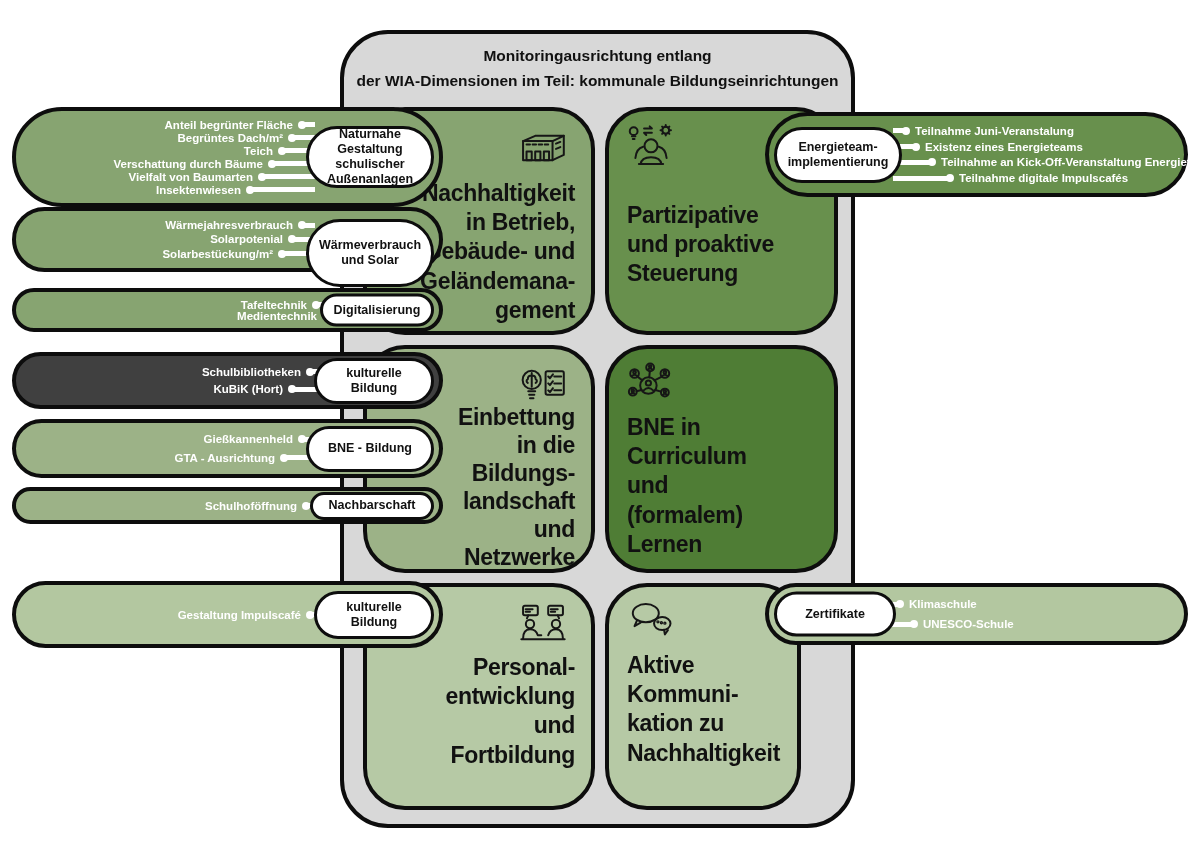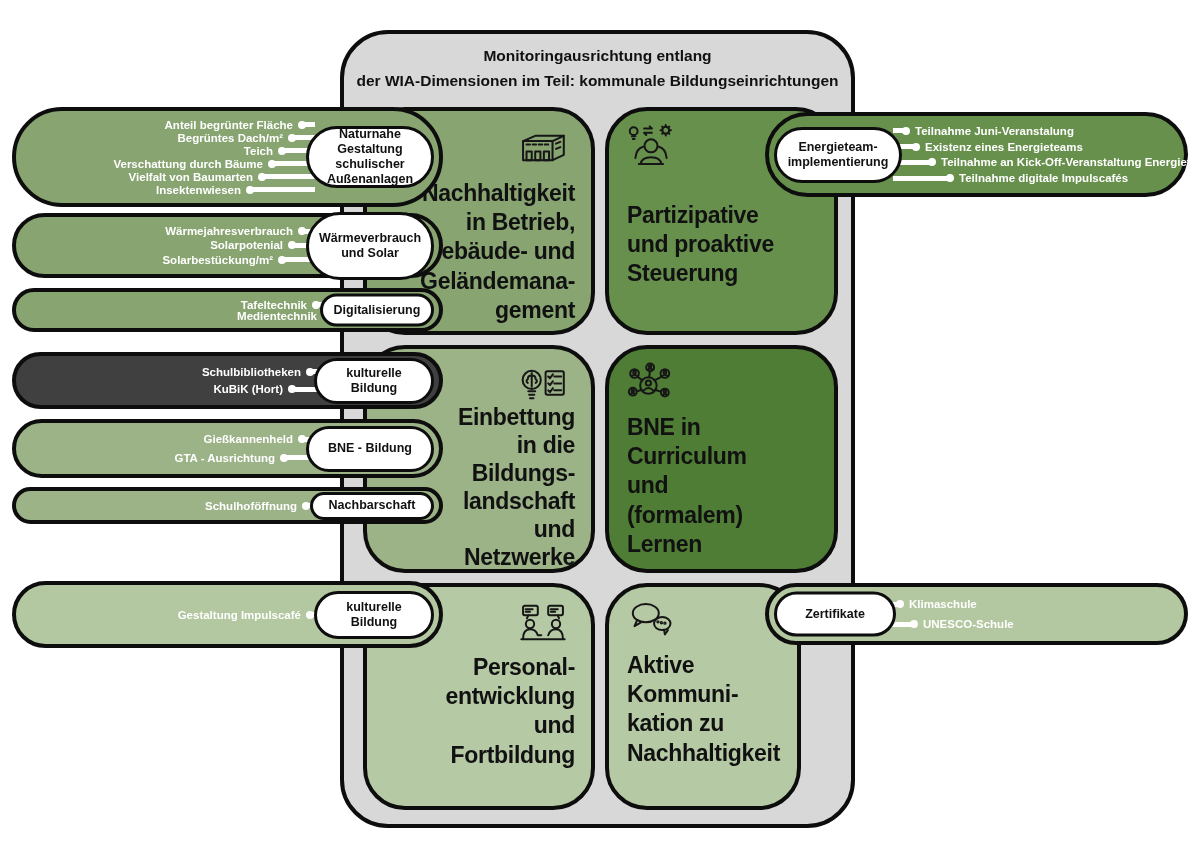--- a/index.html
+++ b/index.html
@@ -33,37 +33,37 @@
   .icon.tr{top:16px;right:22px;}
   .icon.tl{top:13px;left:16px;}
   .icon svg{width:100%;height:100%;stroke:#161616;fill:none;stroke-width:2.3;
             stroke-linecap:round;stroke-linejoin:round;}
 
   
   .group{position:absolute;border:4px solid #0d0d0d;border-radius:999px;z-index:3;}
   .group.left{left:12px;width:431px;}
   .group.right{left:765px;width:423px;}
   #g-0{top:107px;height:100px;}
-  #g-1{top:213px;height:65px;}
+  #g-1{top:207px;height:65px;}
   #g-2{top:288px;height:44px;}
   #g-3{top:352px;height:57px;}
   #g-4{top:419px;height:59px;}
   #g-5{top:487px;height:37px;}
   #g-6{top:581px;height:67px;}
   #g-7{top:112px;height:85px;}
   #g-8{top:583px;height:62px;}
 
   .wpill{position:absolute;top:50%;transform:translateY(-50%);background:#fff;
          border:3.5px solid #0d0d0d;border-radius:999px;display:flex;align-items:center;
          justify-content:center;z-index:2;}
   .group.left .wpill{right:5px;}
   .group.right .wpill{left:5px;}
   .wpill span{font-weight:700;font-size:12.5px;line-height:1.2;text-align:center;white-space:pre-line;}
   #g-0 .wpill{width:128px;height:62px;align-items:center;}
-  #g-1 .wpill{width:128px;height:68px;}
+  #g-1 .wpill{width:128px;height:68px;margin-top:13px;}
   #g-2 .wpill{width:114px;height:33px;}
   #g-3 .wpill{width:120px;height:46px;}
   #g-4 .wpill{width:128px;height:46px;}
   #g-5 .wpill{width:124px;height:28px;}
   #g-6 .wpill{width:120px;height:48px;}
   #g-7 .wpill{width:128px;height:56px;}
   #g-8 .wpill{width:122px;height:45px;}
 
   .items{position:absolute;top:0;bottom:0;display:flex;flex-direction:column;
          justify-content:space-around;padding:7px 0;z-index:1;}

